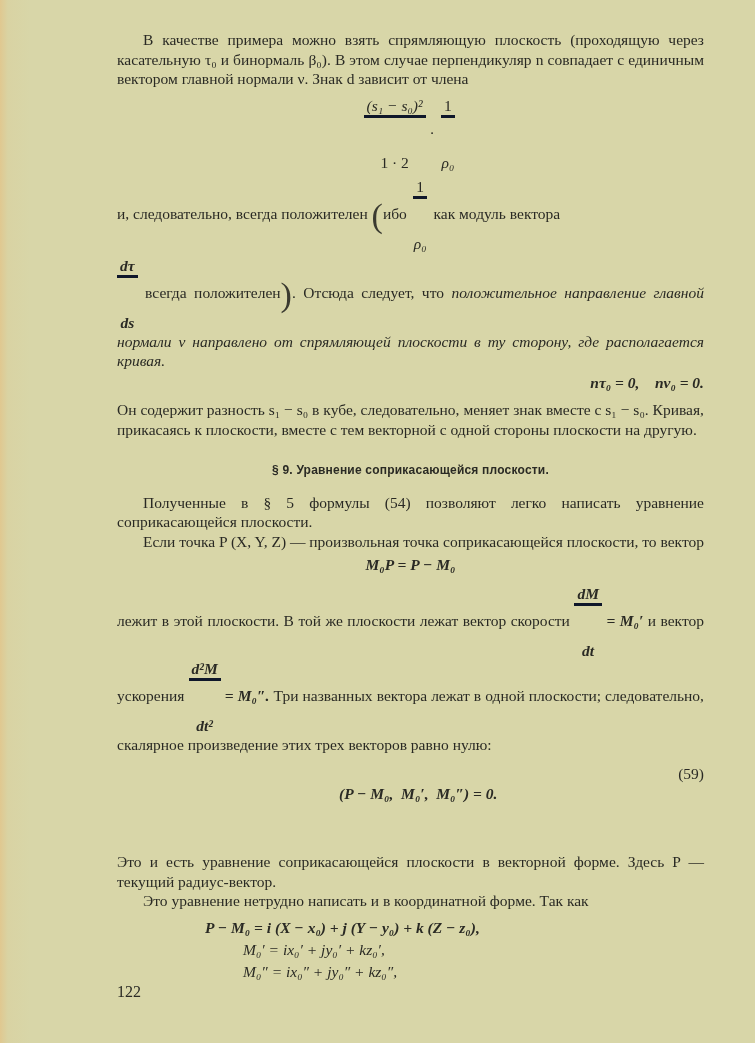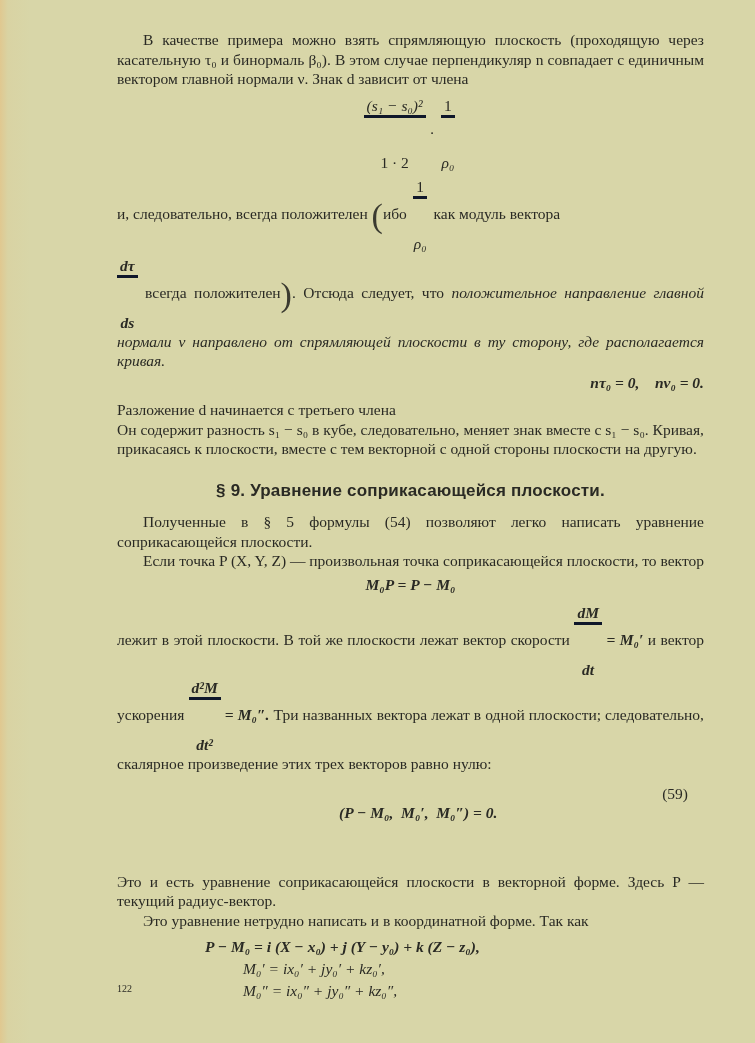--- a/index.html
+++ b/index.html
@@ -14,23 +14,23 @@
   .page { position:absolute; left:117px; top:30px; width:587px; font-size:15.5px; line-height:19.5px; }
   .p { text-align:justify; text-align-last:auto; margin:0; }
   .ind { text-indent:26px; }
   .it { font-style:italic; }
   .b { font-weight:bold; }
   .eq { text-align:center; margin:0; position:relative; }
   .frac { display:inline-flex; flex-direction:column; align-items:center; vertical-align:middle; font-style:italic; }
   .frac .num { border-bottom:3px solid #0f172a; padding:0 3px; line-height:18px; }
   .frac .den { padding:0 3px; line-height:18px;margin-top:36px; }
   .up { font-style:normal; }
-  .heading { text-align:center; font-family:"Liberation Sans", sans-serif; font-weight:bold; font-size:17px; margin:0; letter-spacing:0.2px; }
-  .eqnum { position:absolute; right:16px; top:0; font-style:normal; }
-  .pagenum { position:absolute; left:117px; top:983px; font-size:10px; }
+  .heading { text-align:center; font-family:"Liberation Sans", sans-serif; font-weight:bold; font-size:12px; margin:0; letter-spacing:0.2px; }
+  .eqnum { position:absolute; right:0; top:0; font-style:normal; }
+  .pagenum { position:absolute; left:117px; top:983px; font-size:16px; }
   .sys { margin-left:88px; font-style:italic; line-height:22px; }
   .paren { font-size:34px; font-weight:100; vertical-align:middle; line-height:20px; color:#3a3a30; }
 </style>
 </head>
 <body>
 
 <div class="page">
 
   <p class="p ind">В качестве примера можно взять спрямляющую плоскость (проходящую через касательную τ₀ и бинормаль β₀). В этом случае перпендикуляр n совпадает с единичным вектором главной нормали ν. Знак d зависит от члена</p>
 
@@ -59,21 +59,20 @@
     <span class="frac b">
       <span class="num">dτ</span>
       <span class="den">ds</span>
     </span>
     <span>всегда положителен</span><span class="paren">)</span><span>. Отсюда следует, что</span>
     <span class="it">положительное направление главной нормали ν направлено от спрямляющей плоскости в ту сторону, где располагается кривая.</span>
   </p>
 
   <p class="eq it b" style="margin:2px 0 8px 0; white-space:pre;text-align:right;">nτ₀ = 0,    nν₀ = 0.</p>
 
-  <p class="p">Разложение d начинается с третьего члена</p>
 
 
   <p class="p">Он содержит разность s₁ − s₀ в кубе, следовательно, меняет знак вместе с s₁ − s₀. Кривая, прикасаясь к плоскости, вместе с тем векторной с одной стороны плоскости на другую.</p>
 
   <p class="heading" style="margin:22px 0 12px 0;">§ 9. Уравнение соприкасающейся плоскости.</p>
 
   <p class="p ind">Полученные в § 5 формулы (54) позволяют легко написать уравнение соприкасающейся плоскости.</p>
   <p class="p ind">Если точка P (X, Y, Z) — произвольная точка соприкасающейся плоскости, то вектор</p>
   <p class="eq it b" style="margin:4px 0 10px 0;">M₀P = P − M₀</p>
 

